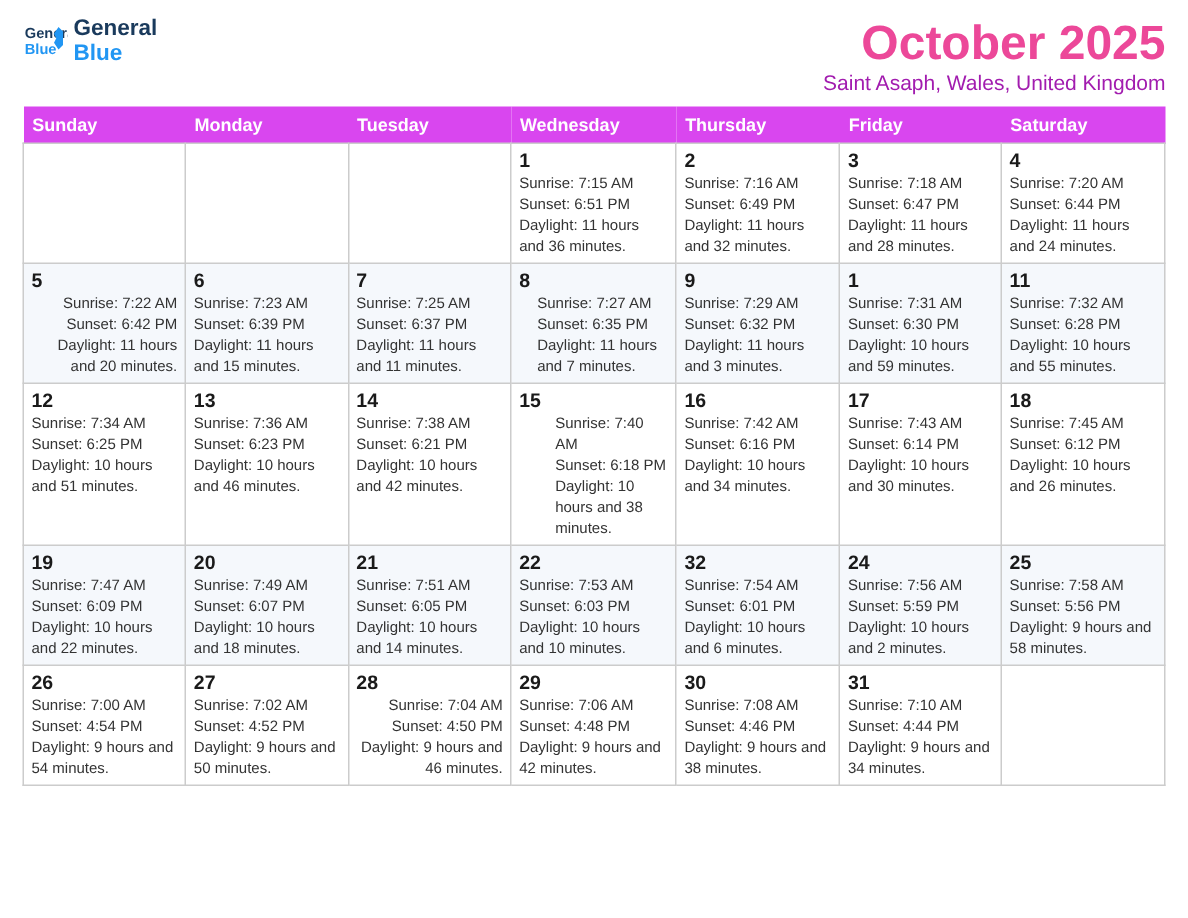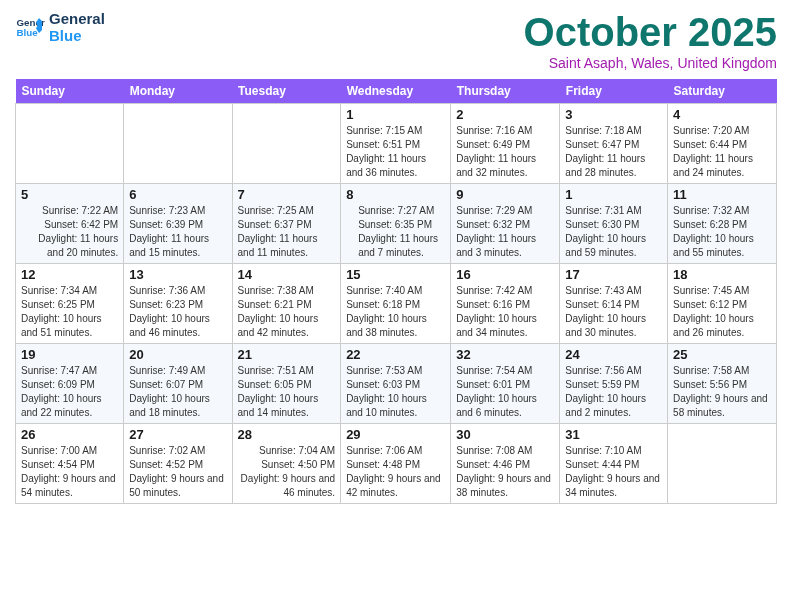--- a/index.html
+++ b/index.html
@@ -26,35 +26,35 @@
     }
     .logo-icon {
       width: 30px;
       height: 30px;
       margin-right: 4px;
     }
     .title-section {
       text-align: right;
     }
     .month-title {
-      font-size: 40px;
+      font-size: 32px;
       font-weight: bold;
-      color: #0f766e;
+      color: #ec4899;
     }
     .location {
       font-size: 14px;
       color: #a21caf;
     }
     table {
       width: 100%;
       border-collapse: collapse;
       font-size: 10px;
     }
     thead tr th {
-      background-color: #8b5cf6;
+      background-color: #d946ef;
       color: white;
       text-align: left;
       padding: 5px 6px;
       font-size: 12px;
       font-weight: bold;
     }
     tbody tr td {
       border: 1px solid #ccc;
       vertical-align: top;
       padding: 3px 5px;
@@ -204,21 +204,21 @@
 Daylight: 10 hours and 46 minutes.</div>
           </td>
           <td>
             <div class="day-num">14</div>
             <div class="day-detail" style="white-space: pre-line;">Sunrise: 7:38 AM
 Sunset: 6:21 PM
 Daylight: 10 hours and 42 minutes.</div>
           </td>
           <td>
             <div class="day-num">15</div>
-            <div class="day-detail" style="white-space: pre-line;">Sunrise: 7:40 AM
+            <div class="day-detail" style="white-space: pre-line; margin-left: 24px;">Sunrise: 7:40 AM
 Sunset: 6:18 PM
 Daylight: 10 hours and 38 minutes.</div>
           </td>
           <td>
             <div class="day-num">16</div>
             <div class="day-detail" style="white-space: pre-line;">Sunrise: 7:42 AM
 Sunset: 6:16 PM
 Daylight: 10 hours and 34 minutes.</div>
           </td>
           <td>

